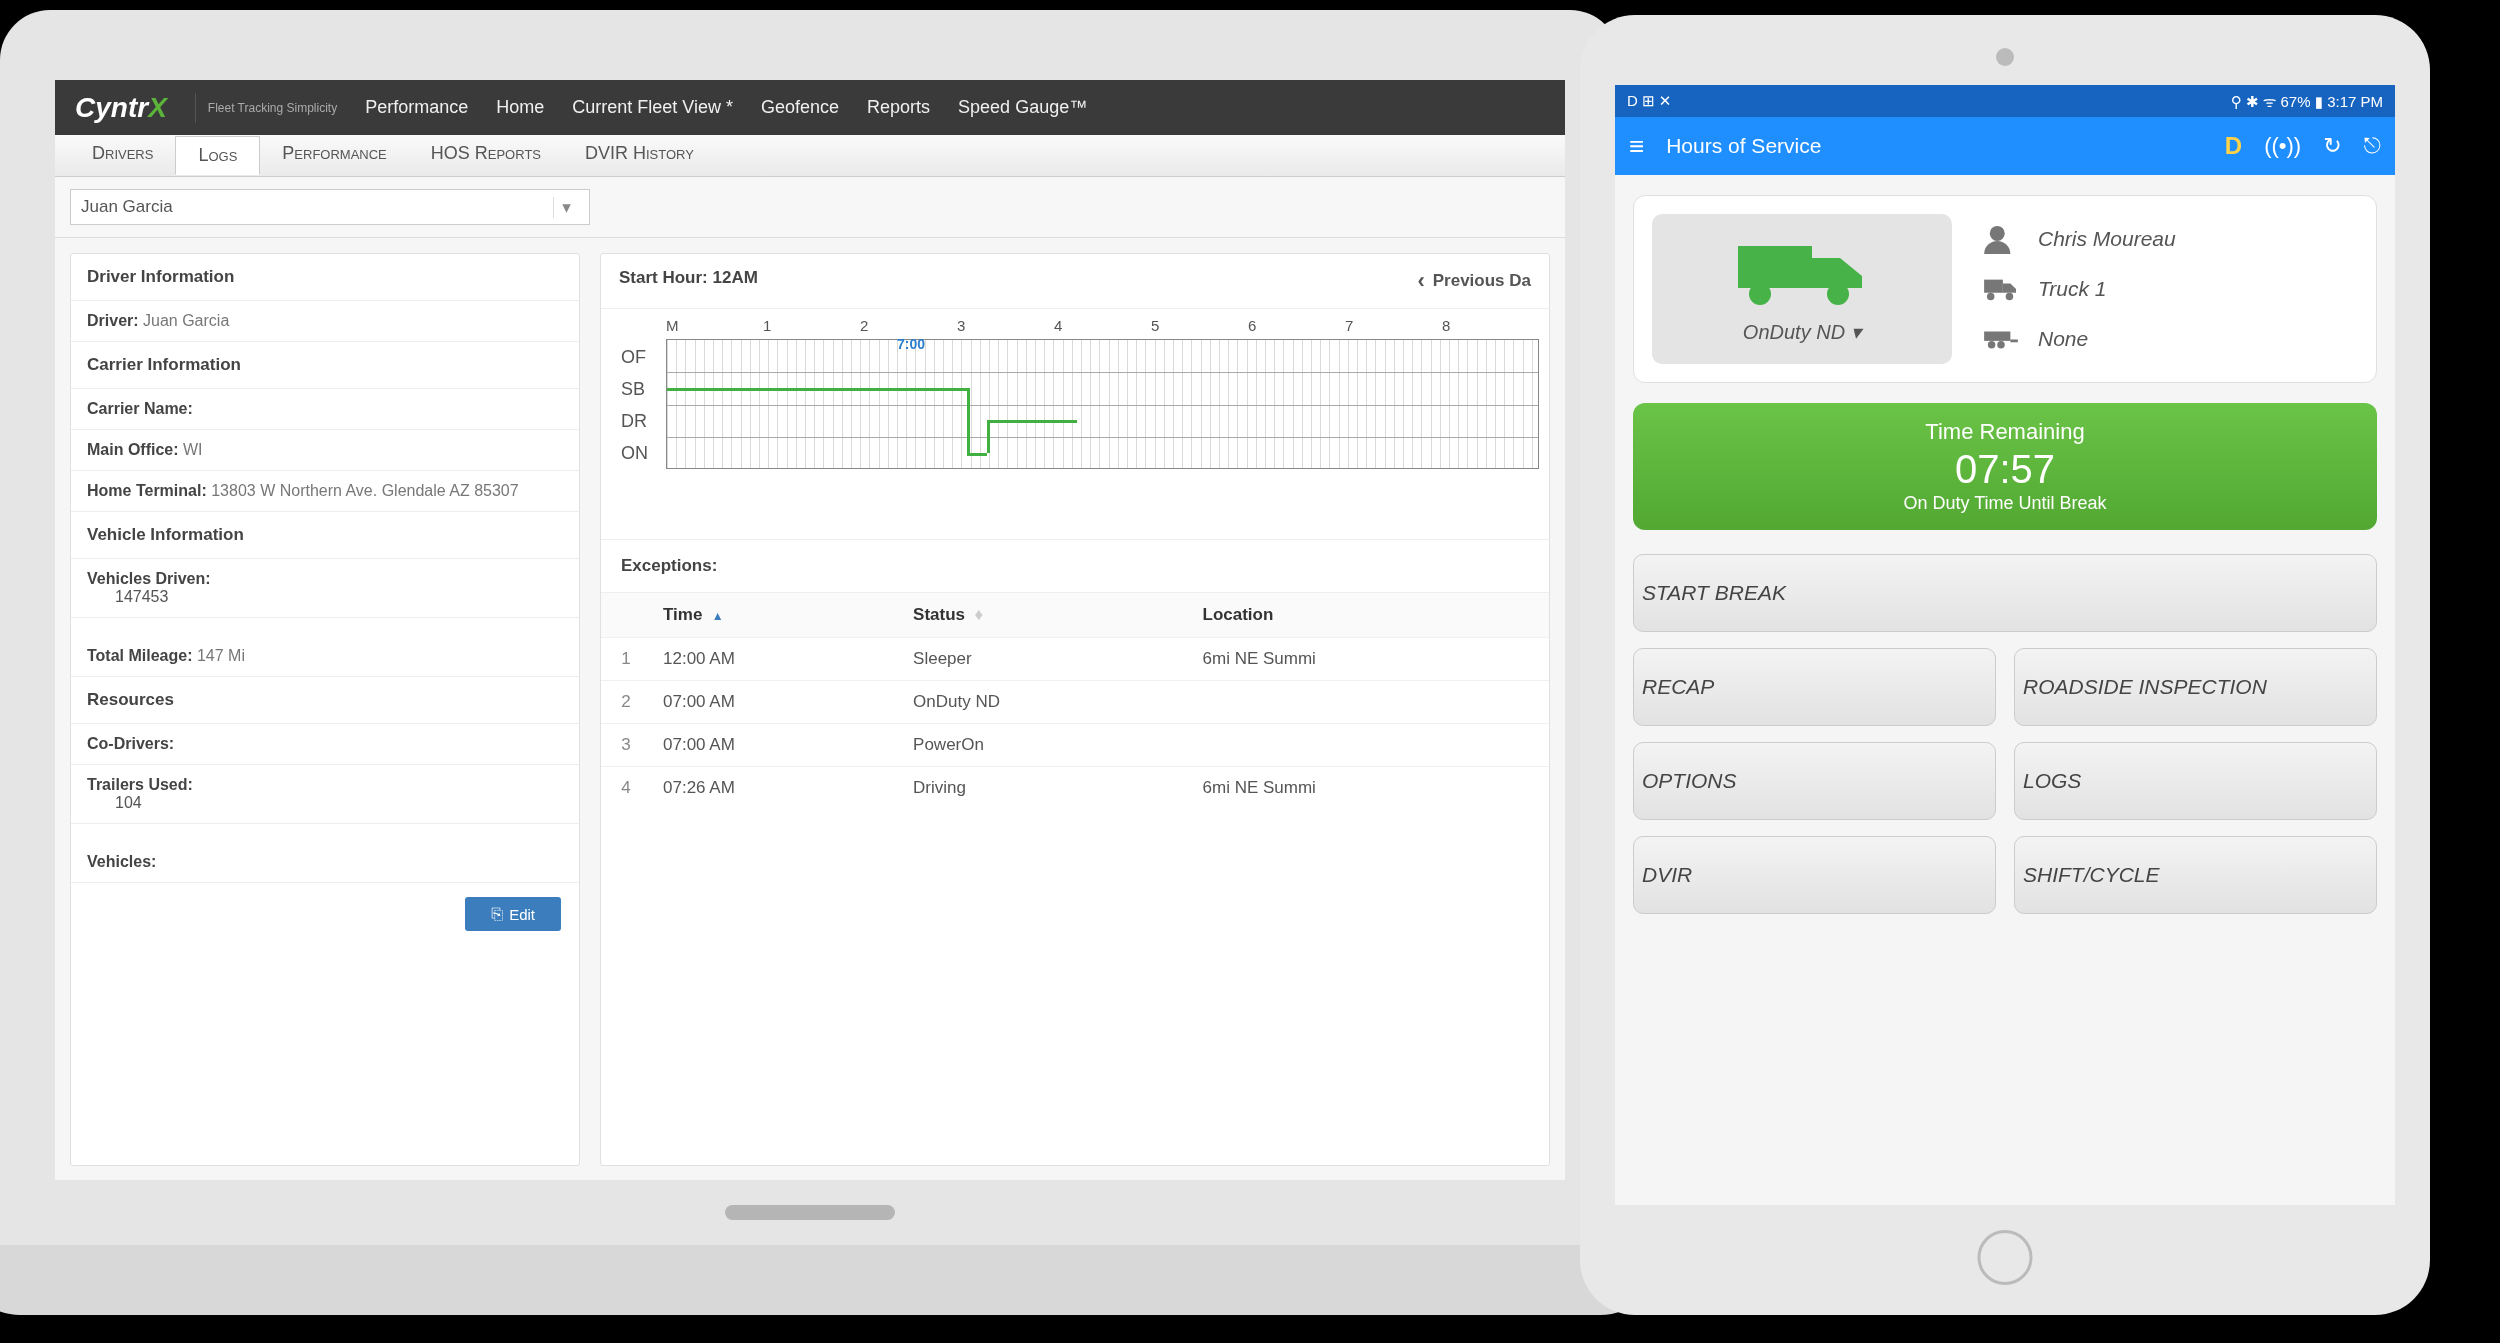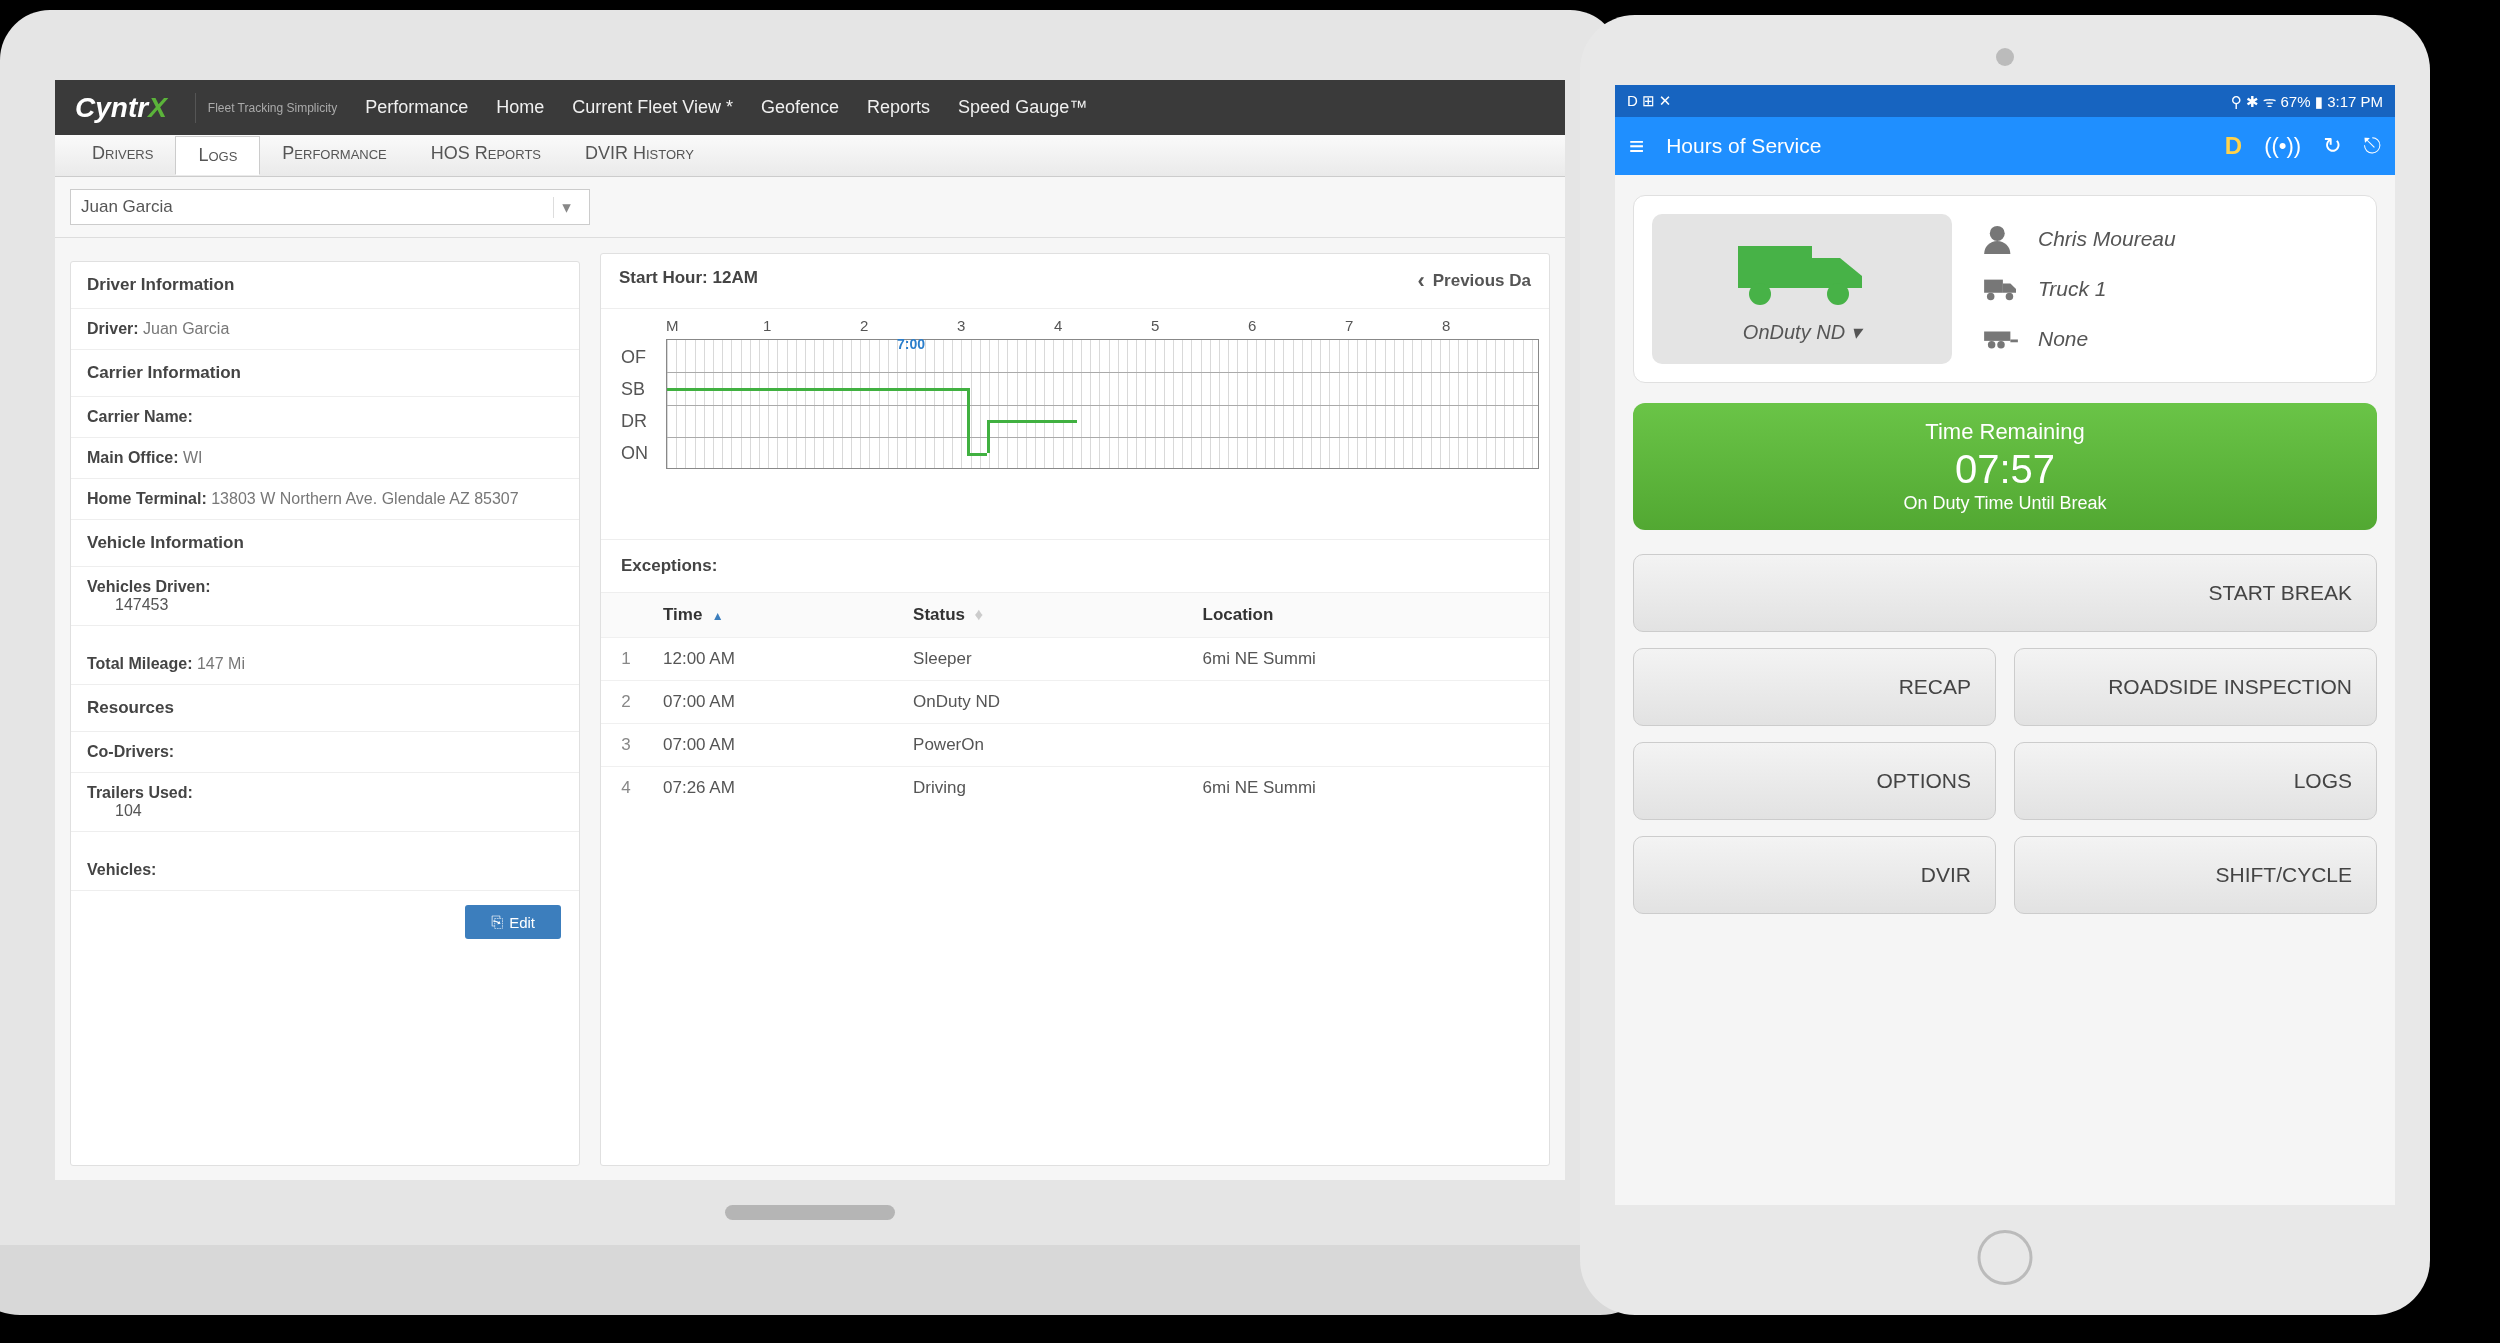--- a/index.html
+++ b/index.html
@@ -54,21 +54,21 @@
 .subtab { padding: 8px 22px; font-size: 18px; font-variant: small-caps; color: #555; cursor: pointer; }
 .subtab.active { background: #fff; border: 1px solid #ccc; border-bottom: 1px solid #fff; position: relative; top: 1px; }
 
 
 .filterbar { background: #f7f7f7; padding: 12px 15px; border-bottom: 1px solid #ddd; }
 .driver-select { width: 520px; height: 36px; border: 1px solid #ccc; background: #fff; padding: 0 10px; font-size: 17px; color: #555; display:flex; align-items:center; justify-content:space-between;}
 .driver-select .arrow { width:26px; text-align:center; border-left:1px solid #ddd; color:#888; }
 
 
 .content { display: flex; gap: 20px; padding: 15px; background:#f6f6f6; height:calc(100% - 55px - 42px - 60px); }
-.panel-left { width: 510px; background:#fff; border:1px solid #e0e0e0; border-radius:3px;margin-top:8px; }
+.panel-left { width: 510px; background:#fff; border:1px solid #e0e0e0; border-radius:3px; }
 .panel-right { flex:1; background:#fff; border:1px solid #e0e0e0; border-radius:3px; }
 
 .section-title { font-weight:bold; font-size:17px; padding:13px 16px; border-bottom:1px solid #eee; color:#444;}
 .row { padding:11px 16px; border-bottom:1px solid #eee; font-size:16px; color:#555; }
 .row .lbl { font-weight:bold; color:#444; }
 .row .val { color:#777; }
 .indent-val { padding-left: 28px; color:#555;}
 
 .edit-btn { float:right; margin:14px 18px; background:#3c7ebd; color:#fff; border:none; padding:8px 26px; border-radius:3px; font-size:15px; cursor:pointer; display:flex; align-items:center; gap:6px;}
 
@@ -125,21 +125,21 @@
 .info-item { display:flex; align-items:center; gap:18px; padding:10px 0;}
 .info-item .ico { width:38px; height:30px; color:#666;}
 .info-item .txt { font-size:21px; color:#555; font-style:italic;}
 
 .time-card { margin-top:20px; background:#5bb33a; background:linear-gradient(#6ac447,#52a832); color:#fff; border-radius:12px; text-align:center; padding:16px;}
 .time-card .tr1 { font-size:22px;}
 .time-card .tr2 { font-size:40px; font-weight:400; line-height:1.2;}
 .time-card .tr3 { font-size:18px;}
 
 .btn-grid { margin-top:24px; }
-.big-btn { background:#eee; background:linear-gradient(#f3f3f3,#e2e2e2); border:1px solid #ccc; border-radius:10px; text-align:right; padding:26px 24px; font-size:21px; color:#444; cursor:pointer;}
+.big-btn { background:#eee; background:linear-gradient(#f3f3f3,#e2e2e2); border:1px solid #ccc; border-radius:10px; text-align:left; padding:26px 8px; font-size:21px; color:#444; cursor:pointer;font-style:italic;}
 .btn-row-full { margin-bottom:16px;}
 .btn-row-2 { display:flex; gap:18px; margin-bottom:16px;}
 .btn-row-2 .big-btn { flex:1;}
 </style>
 </head>
 <body>
 
 <div class="laptop">
   <div class="laptop-screen">
 

